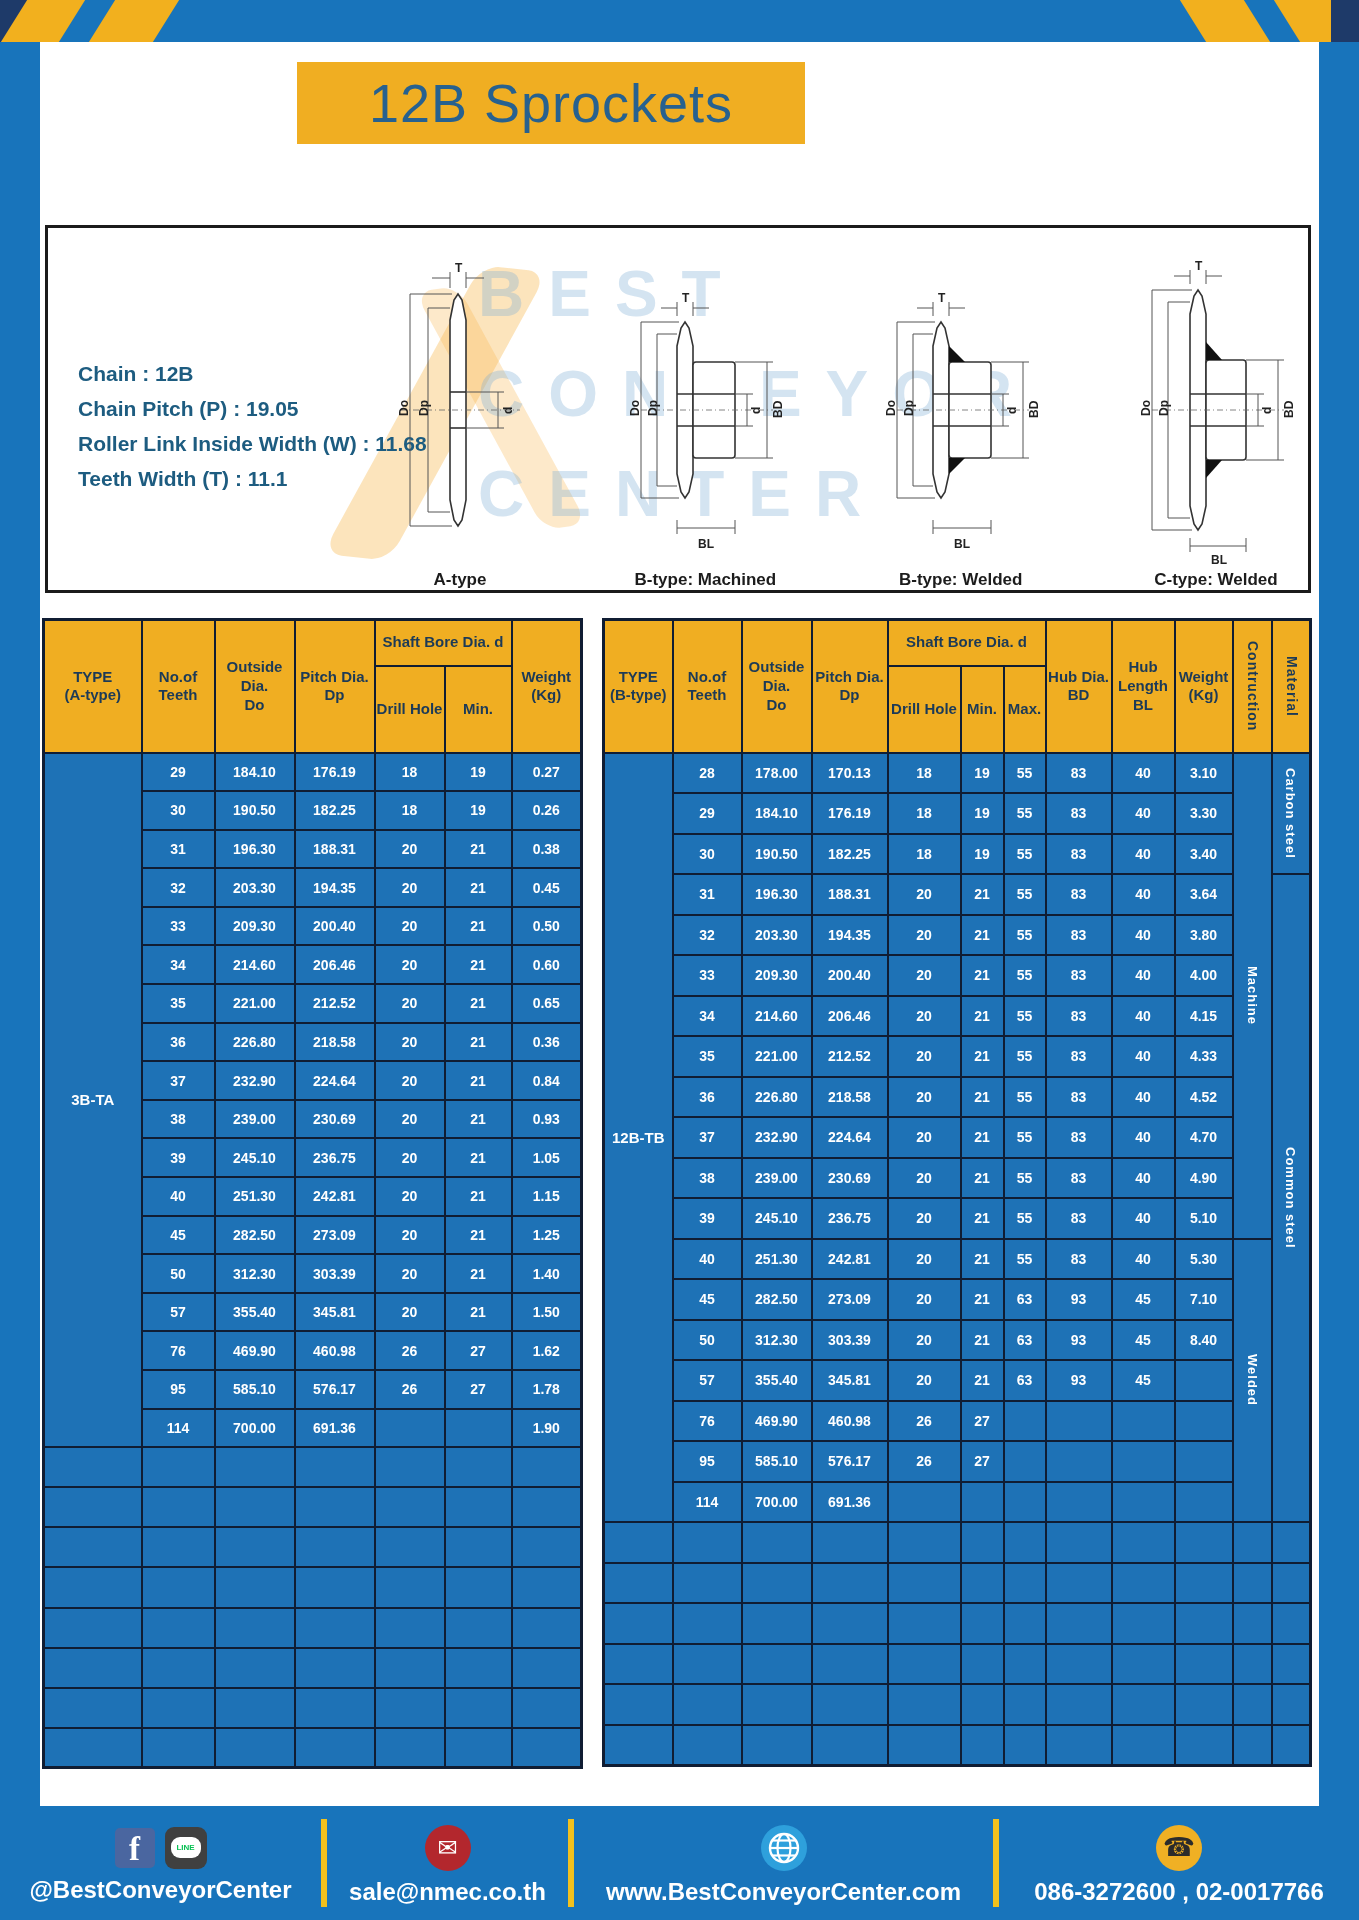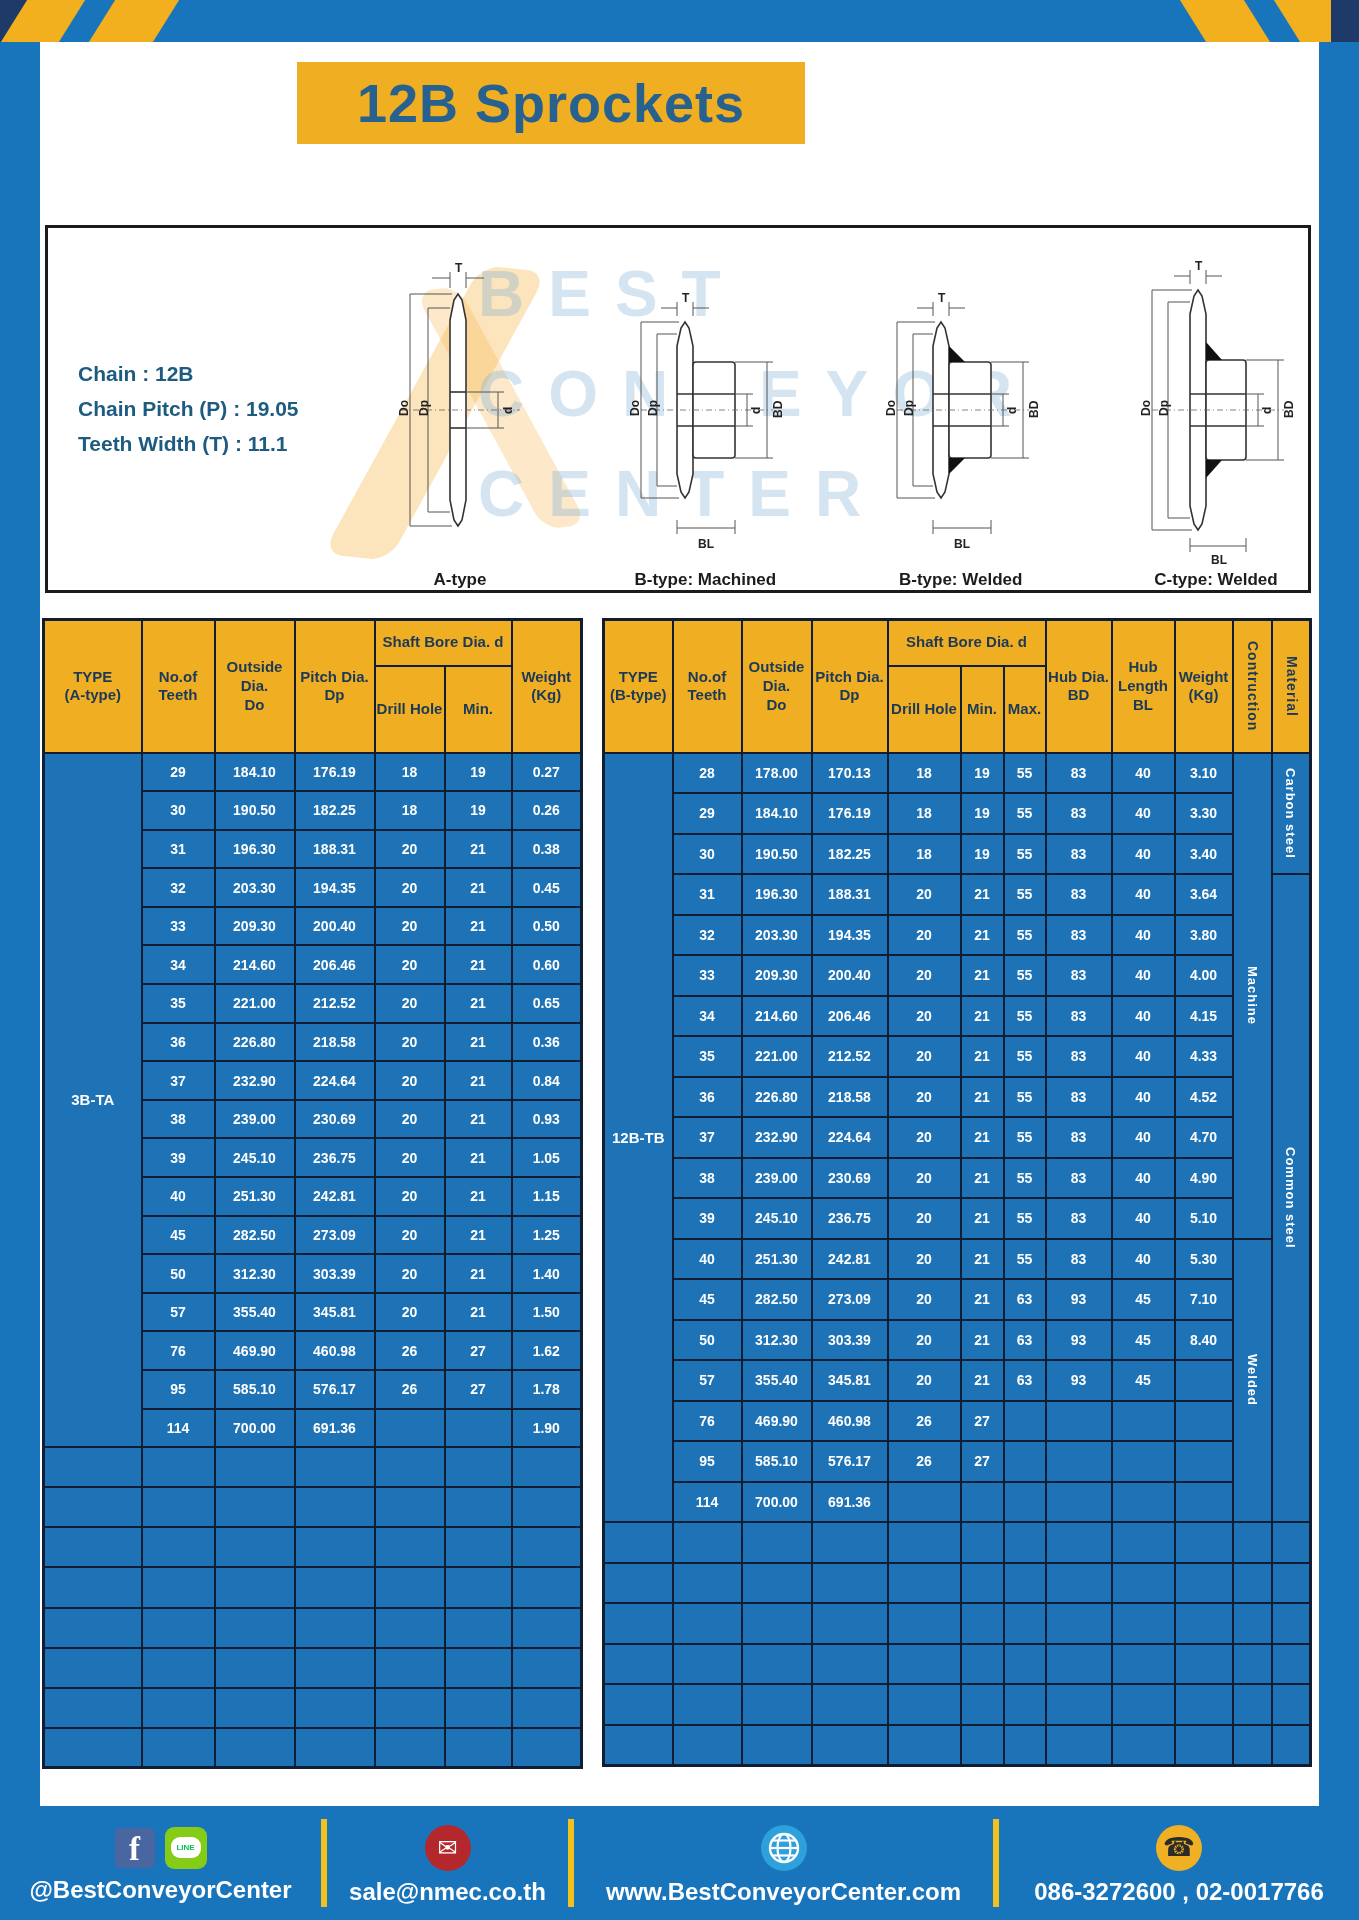--- a/index.html
+++ b/index.html
@@ -14,21 +14,21 @@
   .stripe.skl { transform:skewX(-32deg); }
   .stripe.skr { transform:skewX(32deg); }
   .corner { position:absolute; top:-4px; height:50px; background:#1e3a69; }
 
   
   .sheet { position:absolute; left:40px; top:42px; width:1279px; height:1764px; background:#ffffff; }
 
   
   .title-box { position:absolute; left:257px; top:20px; width:508px; height:82px; background:#f0ae22;
                display:flex; align-items:center; justify-content:center; }
-  .title-box h1 { font-size:54px; font-weight:bold; color:#27618f; letter-spacing:1px; }
+  .title-box h1 { font-size:54px; font-weight:normal; color:#27618f; letter-spacing:1px; }
 
   
   .diagram-box { position:absolute; left:5px; top:183px; width:1266px; height:368px;
                  border:3px solid #1b1b1b; background:#fff; overflow:hidden; }
   .watermark { position:absolute; left:430px; top:16px; width:820px; line-height:100px;
                font-size:64px; font-weight:bold; letter-spacing:24px; color:rgba(125,172,214,0.33);
                pointer-events:none; }
   .wm-blob  { position:absolute; left:352px; top:40px; width:70px; height:290px;
               background:rgba(247,183,80,0.38); transform:skewX(-24deg) rotate(6deg); border-radius:20px; }
   .wm-blob2 { position:absolute; left:430px; top:60px; width:46px; height:240px;
@@ -70,21 +70,21 @@
   .footer { position:absolute; left:0; bottom:0; width:100%; height:114px; background:#1874bb;
             display:flex; align-items:stretch; }
   .fgroup { display:flex; flex-direction:column; align-items:center; justify-content:center; gap:7px; padding-top:4px; }
   .fg1 { width:321px; } .fg2 { width:241px; } .fg3 { width:419px; } .fg4 { flex:1; }
   .fdiv { width:6px; height:88px; background:#f2c11e; align-self:center; }
   .flabel { font-size:24px; font-weight:bold; color:#ffffff; white-space:nowrap; }
   .icon-row { display:flex; gap:10px; align-items:center; }
   .fb-icon { width:40px; height:40px; background:#4a66a0; border-radius:5px; color:#fff;
              font-family:"Liberation Serif", serif; font-weight:bold; font-size:33px;
              display:flex; align-items:flex-end; justify-content:center; line-height:38px; }
-  .line-icon { width:42px; height:42px; background:#84cc16; border-radius:9px;
+  .line-icon { width:42px; height:42px; background:#404040; border-radius:9px;
                display:flex; align-items:center; justify-content:center; }
   .line-bubble { width:30px; height:21px; background:#fff; border-radius:9px;
                  display:flex; align-items:center; justify-content:center;
                  font-size:8px; font-weight:bold; color:#06c152; }
   .mail-icon { width:46px; height:46px; border-radius:50%; background:#b3272d; color:#fff;
                font-size:24px; display:flex; align-items:center; justify-content:center; }
   .globe-icon { width:46px; height:46px; border-radius:50%; background:#2ea0dc;
                 display:flex; align-items:center; justify-content:center; }
   .phone-icon { width:46px; height:46px; border-radius:50%; background:#f0b024; color:#2b2b2b;
                 font-size:26px; display:flex; align-items:center; justify-content:center; }
@@ -114,20 +114,21 @@
       <div class="wm-blob2"></div>
       <div class="watermark">
         <div>BEST</div>
         <div>CONVEYOR</div>
         <div>CENTER</div>
       </div>
 
       <div class="specs">
         <div>Chain  :  12B</div>
         <div>Chain Pitch (P)  :  19.05</div>
+        <div>Roller Link Inside Width (W) : 11.68</div>
         <div>Teeth Width (T)  :  11.1</div>
       </div>
 
       <div class="figs">
 
         <div class="fig">
           <svg width="160" height="310" viewBox="0 0 160 310">
             <path class="pln" d="M70,62 L74,42 L78,36 L82,42 L86,62 L86,242 L82,262 L78,268 L74,262 L70,242 Z"></path>
             <line class="pln" x1="70" y1="134" x2="86" y2="134"></line>
             <line class="pln" x1="70" y1="170" x2="86" y2="170"></line>

